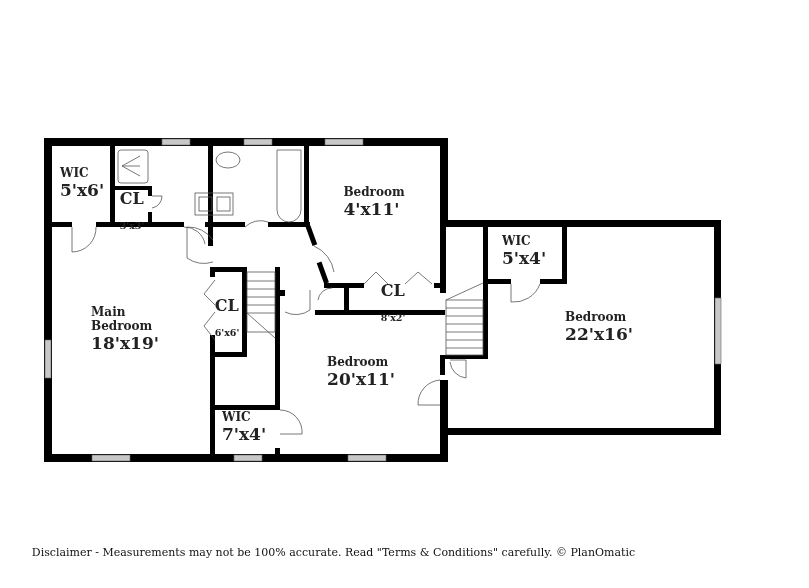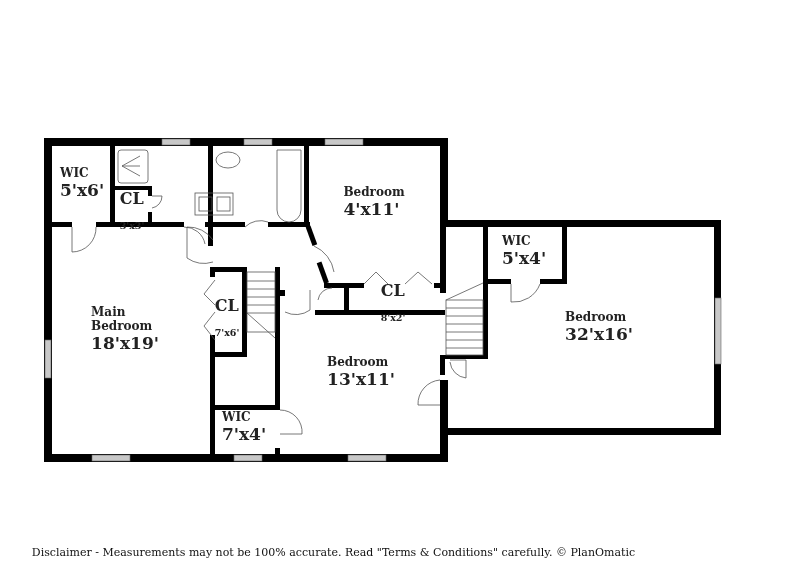--- a/index.html
+++ b/index.html
@@ -145,34 +145,34 @@
   <div class="room-label small" style="left:393px;top:296px;">
     <span class="name">CL</span>
     <span class="dim">8'x2'</span>
   </div>
   <div class="room-label" style="left:524px;top:252px;">
     <span class="name">WIC</span>
     <span class="dim">5'x4'</span>
   </div>
   <div class="room-label" style="left:599px;top:328px;">
     <span class="name">Bedroom</span>
-    <span class="dim">32'x16'</span>
+    <span class="dim">22'x16'</span>
   </div>
   <div class="room-label" style="left:125px;top:323px;margin-top:7px;">
     <span class="name">Main</span>
     <span class="name">Bedroom</span>
     <span class="dim">18'x19'</span>
   </div>
   <div class="room-label small" style="left:227px;top:311px;">
     <span class="name">CL</span>
-    <span class="dim">7'x6'</span>
+    <span class="dim">6'x6'</span>
   </div>
   <div class="room-label" style="left:361px;top:373px;">
     <span class="name">Bedroom</span>
-    <span class="dim">13'x11'</span>
+    <span class="dim">20'x11'</span>
   </div>
   <div class="room-label" style="left:244px;top:428px;">
     <span class="name">WIC</span>
     <span class="dim">7'x4'</span>
   </div>
 </div>
 
 <div class="disclaimer">Disclaimer - Measurements may not be 100% accurate. Read "Terms &amp; Conditions" carefully. © PlanOmatic</div>
 
 </body></html>

